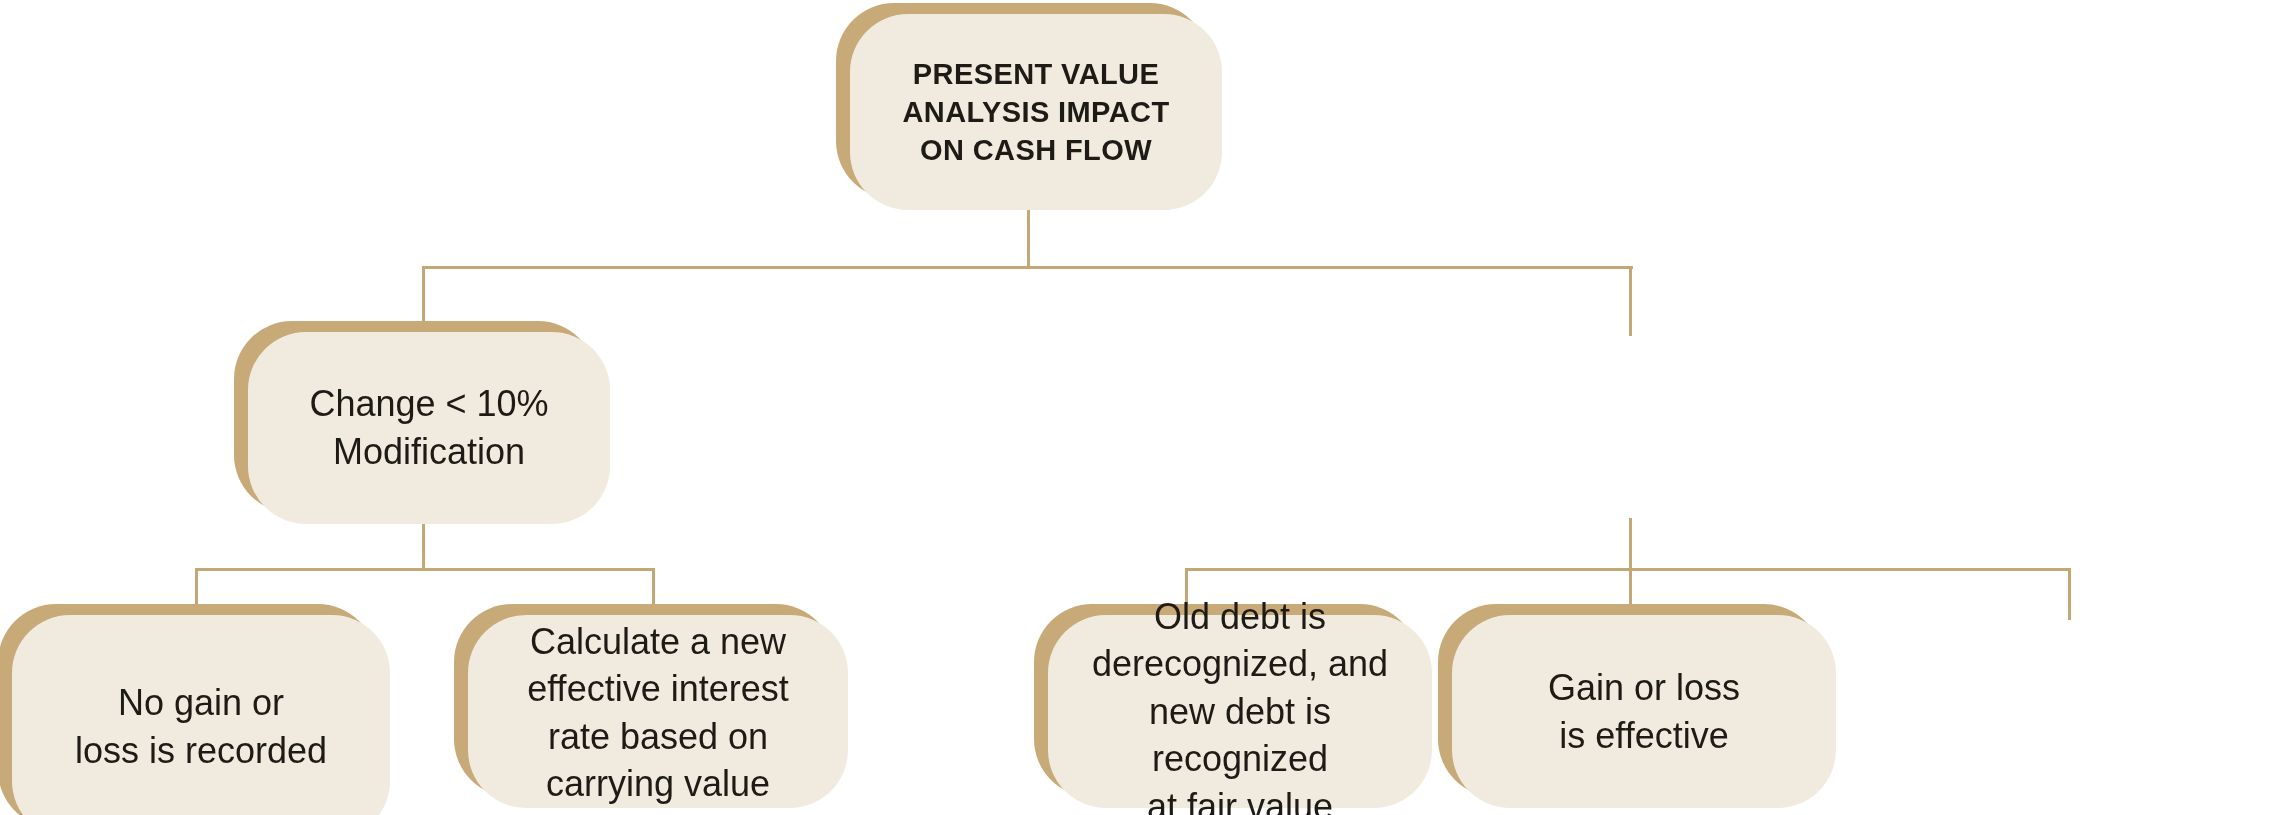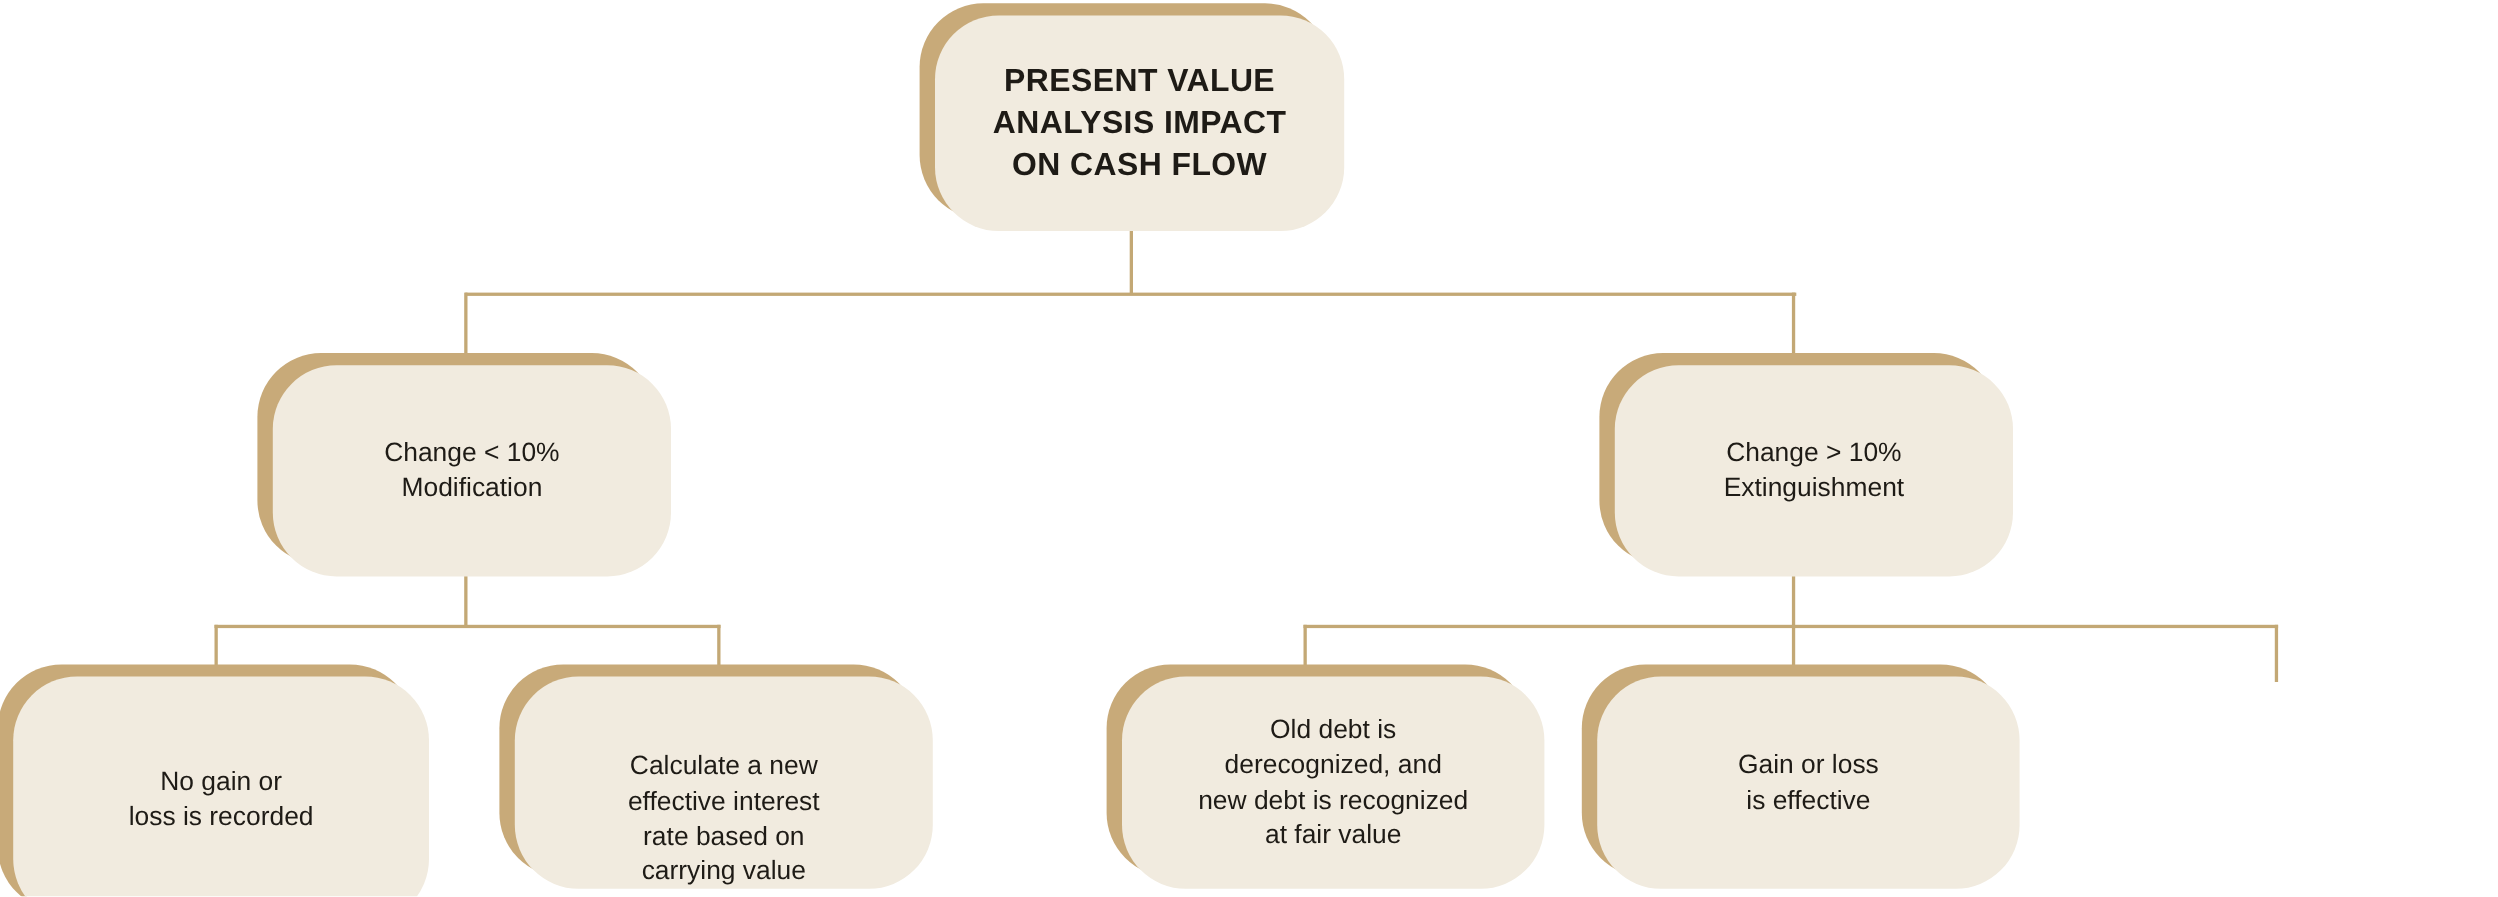--- a/index.html
+++ b/index.html
@@ -31,31 +31,31 @@
     position:absolute;
     z-index:2;
     background:var(--cream);
     border-radius:58px;
     box-shadow:-14px -11px 0 0 var(--gold);
     display:flex;
     align-items:center;
     justify-content:center;
     text-align:center;
     white-space:pre-line;
-    font-size:24px;
+    font-size:36px;
     line-height:1.32;
   }
   .node .node-label{width:100%;padding:0 14px;}
 
   .n-root{left:850px;top:14px;width:372px;height:196px;font-weight:bold;font-size:29px;letter-spacing:.4px;}
   .n-left{left:248px;top:332px;width:362px;height:192px;}
   .n-right{left:1468px;top:332px;width:362px;height:192px;}
   .n-c1{left:12px;top:615px;width:378px;height:224px;}
   .n-c2{left:468px;top:615px;width:380px;height:193px;align-items:flex-end;}
-  .n-c3{left:1020px;top:615px;width:384px;height:193px;}
+  .n-c3{left:1048px;top:615px;width:384px;height:193px;}
   .n-c4{left:1452px;top:615px;width:384px;height:193px;}
   .n-c5{left:1880px;top:615px;width:378px;height:193px;}
 
   
   .l-root-v{left:1027px;top:205px;height:63px;}
   .l-top-h{left:423px;top:266px;width:1210px;}
   .l-left-v{left:422px;top:266px;height:70px;}
   .l-right-v{left:1629px;top:266px;height:70px;}
   .l-leftmid-v{left:422px;top:518px;height:52px;}
   .l-left-h{left:195px;top:568px;width:460px;}
@@ -88,24 +88,20 @@
     <div class="node-label">PRESENT VALUE
 ANALYSIS IMPACT
 ON CASH FLOW</div>
   </div>
 
   <div class="node n-left">
     <div class="node-label">Change &lt; 10%
 Modification</div>
   </div>
 
-  <div class="node n-right">
-    <div class="node-label">Change &gt; 10%
-Extinguishment</div>
-  </div>
 
   <div class="node n-c1">
     <div class="node-label">No gain or
 loss is recorded</div>
   </div>
 
   <div class="node n-c2">
     <div class="node-label">Calculate a new
 effective interest
 rate based on

